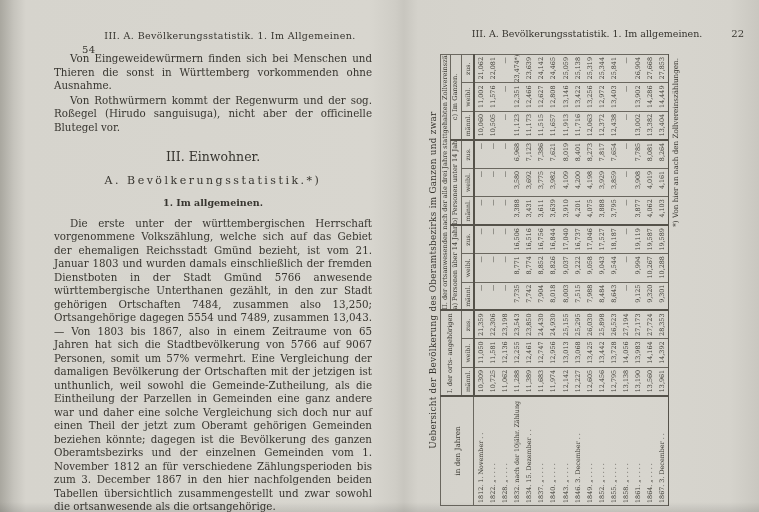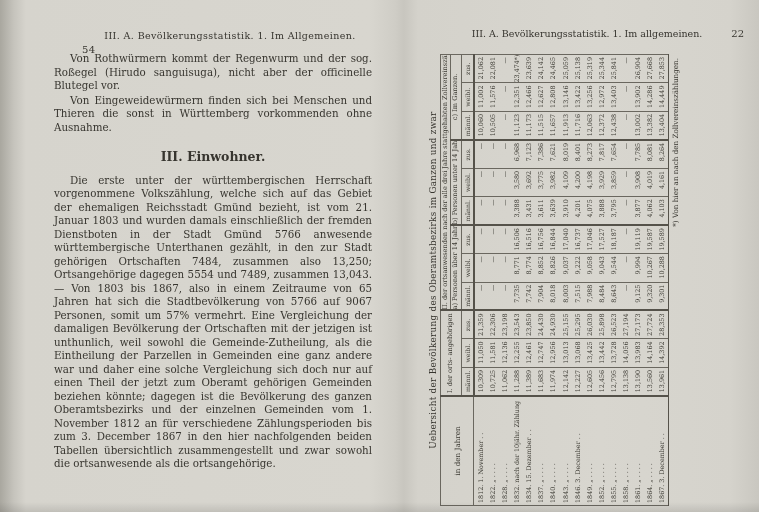--- a/index.html
+++ b/index.html
@@ -21,21 +21,21 @@
   .page{position:absolute;top:0;height:512px;color:#37352f;}
   .page-left{left:26px;width:370px;}
   .page-right{left:412px;width:340px;}
 
   
   .lp-head{position:absolute;top:30px;left:28px;right:10px;font-size:9.5px;letter-spacing:.4px;}
   .lp-pagenum{position:absolute;left:28px;top:14px;font-size:10px;}
   .lp-runhead{display:block;text-align:center;padding-left:20px;}
   .lp-body{position:absolute;left:28px;top:52px;width:318px;font-size:10.3px;line-height:13.5px;text-align:justify;}
   .para{margin:0 0 1px 0;text-indent:16px;}
-  .h-main{text-align:center;font-weight:bold;font-size:12.5px;margin:16px 0 10px 0;text-indent:0;}
+  .h-main{text-align:center;font-weight:normal;font-size:12.5px;margin:16px 0 10px 0;text-indent:0;}
   .h-sub{text-align:center;font-size:11px;letter-spacing:2.5px;margin:0 0 9px 0;text-indent:0;}
   .h-num{text-align:center;font-size:9.5px;font-weight:bold;margin:0 0 7px 0;text-indent:0;}
 
   
   .rp-head{position:absolute;top:28px;left:18px;right:8px;font-size:9.5px;}
   .rp-runhead{display:block;text-align:center;}
   .rp-pagenum{position:absolute;right:8px;top:28px;font-size:10px;}
 
   
   .rot-wrap{position:absolute;left:16px;top:54px;width:290px;height:452px;}
@@ -70,23 +70,25 @@
 <body>
 
 <div class="spread">
 
   <div class="page page-left">
     <div class="lp-head">
       <span class="lp-pagenum">54</span>
       <span class="lp-runhead">III. A. Bevölkerungsstatistik. 1. Im Allgemeinen.</span>
     </div>
     <div class="lp-body">
+      <p class="para">Von Eingeweidewürmern finden sich bei Menschen und Thieren die sonst in Württemberg vorkommenden ohne Ausnahme.</p>
       <p class="para">Von Rothwürmern kommt der Regenwurm und der sog. Roßegel (Hirudo sanguisuga), nicht aber der officinelle Blutegel vor.</p>
-      <p class="para">Von Eingeweidewürmern finden sich bei Menschen und Thieren die sonst in Württemberg vorkommenden ohne Ausnahme.</p>
       <p class="para h-main">III. Einwohner.</p>
+      <p class="para h-sub">A. Bevölkerungsstatistik.*)</p>
+      <p class="para h-num">1. Im allgemeinen.</p>
       <p class="para">Die erste unter der württembergischen Herrschaft vorgenommene Volkszählung, welche sich auf das Gebiet der ehemaligen Reichsstadt Gmünd bezieht, ist vom 21. Januar 1803 und wurden damals einschließlich der fremden Dienstboten in der Stadt Gmünd 5766 anwesende württembergische Unterthanen gezählt, in den zur Stadt gehörigen Ortschaften 7484, zusammen also 13,250; Ortsangehörige dagegen 5554 und 7489, zusammen 13,043. — Von 1803 bis 1867, also in einem Zeitraume von 65 Jahren hat sich die Stadtbevölkerung von 5766 auf 9067 Personen, somit um 57% vermehrt. Eine Vergleichung der damaligen Bevölkerung der Ortschaften mit der jetzigen ist unthunlich, weil sowohl die Gemeinde-Zutheilung, als die Eintheilung der Parzellen in Gemeinden eine ganz andere war und daher eine solche Vergleichung sich doch nur auf einen Theil der jetzt zum Oberamt gehörigen Gemeinden beziehen könnte; dagegen ist die Bevölkerung des ganzen Oberamtsbezirks und der einzelnen Gemeinden vom 1. November 1812 an für verschiedene Zählungsperioden bis zum 3. December 1867 in den hier nachfolgenden beiden Tabellen übersichtlich zusammengestellt und zwar sowohl die ortsanwesende als die ortsangehörige.</p>
 
     </div>
   </div>
 
   <div class="page page-right">
     <div class="rp-head">
       <span class="rp-runhead">III. A. Bevölkerungsstatistik. 1. Im allgemeinen.</span>
     </div>
     <span class="rp-pagenum">22</span>

